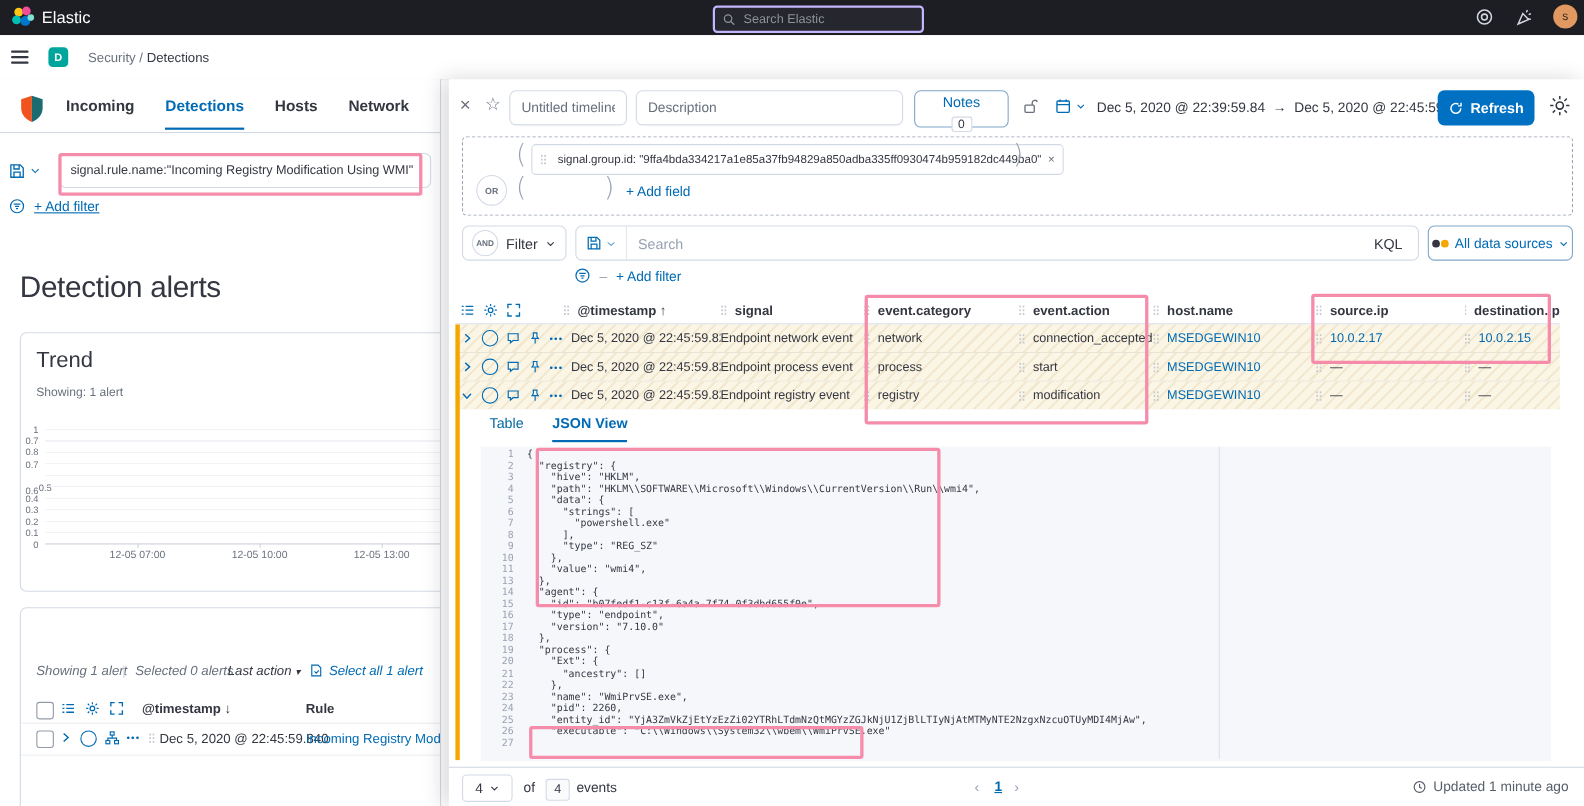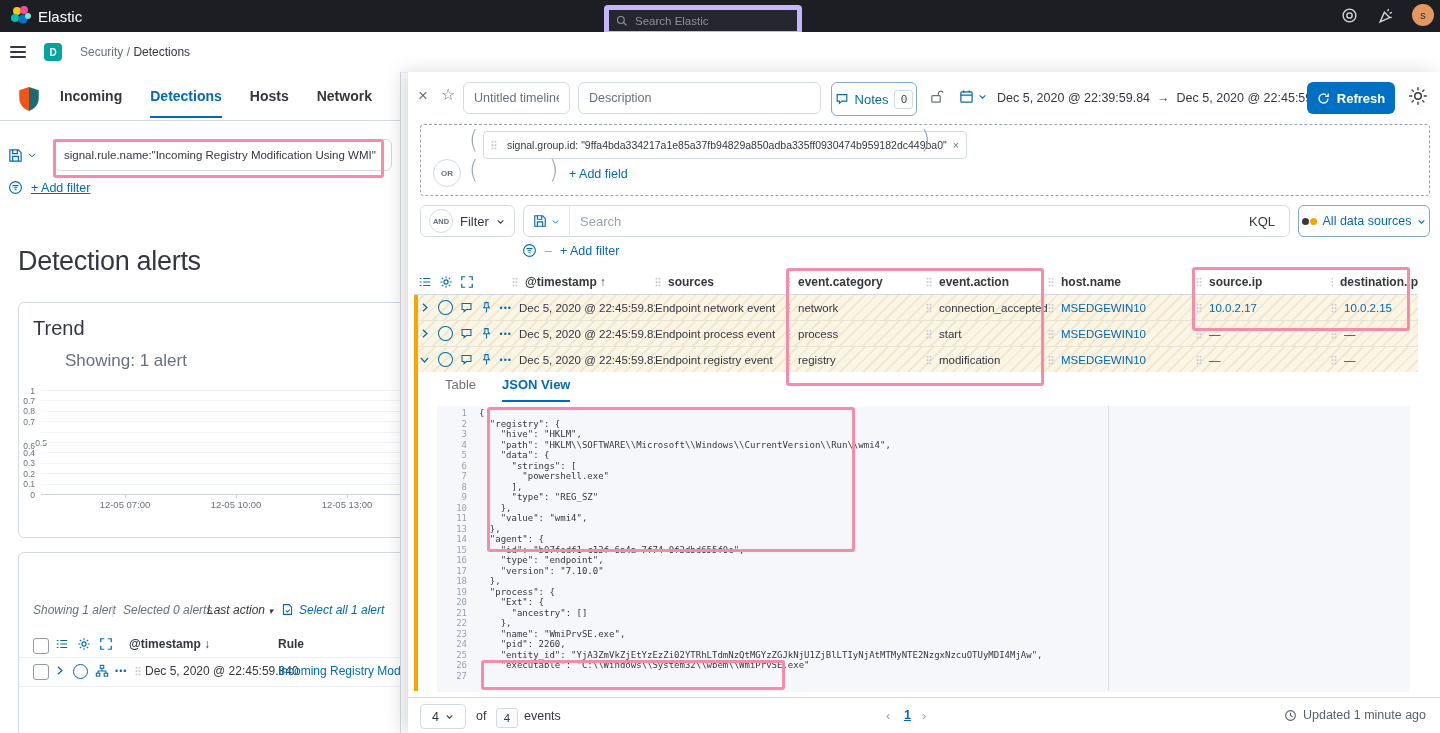--- a/index.html
+++ b/index.html
@@ -3,21 +3,21 @@
 <meta charset="utf-8">
 <style>
   html,body{margin:0;padding:0;background:#fff;}
   .app{position:relative;width:1440px;height:733px;overflow:hidden;
        font-family:"Liberation Sans",sans-serif;color:#343741;background:#fff;}
   .abs{position:absolute;}
   
   .topbar{position:absolute;left:0;top:0;width:1440px;height:32px;background:#1d1e24;
           display:flex;align-items:center;}
   .brand{color:#fff;font-size:15px;margin-left:38px;}
-  .gsearch{position:absolute;left:604px;top:5px;width:188px;height:21px;border:5px solid #c4b5fd;
+  .gsearch{position:absolute;left:648px;top:5px;width:188px;height:21px;border:2px solid #c4b5fd;
            border-radius:4px;display:flex;align-items:center;background:#25262e;}
   .gsearch input{background:transparent;border:none;outline:none;color:#d4d7de;font-size:11.5px;
            font-family:"Liberation Sans",sans-serif;width:150px;}
   .gsearch input::placeholder{color:#8d929b;}
   .gsearch svg{margin:0 5px 0 7px;}
   .tb-ic{position:absolute;top:7px;}
   .avatar{position:absolute;left:1412px;top:4px;width:22px;height:22px;border-radius:50%;
           background:#e29961;color:#3b2b1a;font-size:11px;display:flex;align-items:center;justify-content:center;}
   
   .crumbbar{position:absolute;left:0;top:32px;width:1440px;height:40px;background:#fff;
@@ -38,21 +38,21 @@
   .savebox{position:absolute;left:8px;top:67px;height:32px;display:flex;align-items:center;gap:4px;color:#006BB4;}
   .kqlinput{position:absolute;left:54px;top:67px;width:338px;height:32px;border:1px solid #d3dae6;
             border-radius:6px;box-sizing:border-box;font-size:11.5px;color:#343741;padding:0 9px;
             font-family:"Liberation Sans",sans-serif;outline:none;}
   .addfilter{display:flex;align-items:center;gap:8px;font-size:12.5px;}
   .bluelink{color:#006BB4;text-decoration:underline;cursor:pointer;}
   .h1{position:absolute;left:18px;top:156px;font-size:27px;font-weight:400;letter-spacing:-.3px;color:#343741;}
   .lastalert{position:absolute;left:18px;top:200px;font-size:11.5px;color:#69707d;margin-top:40px;}
   .card{position:absolute;border:1px solid #d3dae6;border-radius:6px;background:#fff;}
   .trend-title{position:absolute;left:14px;top:14px;font-size:20px;color:#343741;}
-  .trend-sub{position:absolute;left:14px;top:48px;font-size:17px;color:#69707d;margin-left:32px;}
+  .trend-sub{position:absolute;left:14px;top:48px;font-size:11px;color:#69707d;}
   .ytick{position:absolute;width:16px;text-align:right;font-size:8.5px;color:#69707d;}
   .plot{position:absolute;left:22px;right:6px;top:87px;height:104px;border-bottom:1px solid #cfd3dc;
         background:repeating-linear-gradient(to top,transparent 0 9.4px,#f2f3f7 9.4px 10.4px);}
   .xlab{position:absolute;top:196px;font-size:9.5px;color:#69707d;transform:translateX(-50%);}
   .xtick{position:absolute;top:191px;width:1px;height:4px;background:#cfd3dc;}
   .util{position:absolute;top:50px;left:0;right:0;height:18px;font-size:12px;color:#69707d;font-style:italic;}
   .util .dk{color:#343741;}
   .alert-hdr{position:absolute;top:84px;left:0;right:0;height:20px;font-size:12px;font-weight:bold;color:#343741;}
   .alert-row{position:absolute;top:106px;left:0;right:0;height:26px;font-size:12px;color:#343741;}
   .hline{position:absolute;left:0;right:0;border-bottom:1px solid #eceef3;}
@@ -61,21 +61,21 @@
   .dragdots{display:inline-block;width:6px;height:10px;margin-right:4px;
             background-image:radial-gradient(#c4c8d0 1px,transparent 1.1px);background-size:3px 3.4px;}
   
   .flyout{position:absolute;left:408px;top:72px;width:1032px;height:661px;background:#fff;
           box-shadow:-6px 0 18px rgba(0,0,0,.15);}
   .fx{position:absolute;}
   .inbox{border:1px solid #d3dae6;border-radius:6px;box-sizing:border-box;height:32px;
          font-size:12.5px;font-family:"Liberation Sans",sans-serif;color:#343741;padding:0 10px;outline:none;}
   .inbox::placeholder{color:#69707d;}
   .notesbtn{position:absolute;left:423px;top:10px;width:84px;height:32px;border:1px solid #81a8cc;border-radius:6px;
-            display:flex;align-items:center;justify-content:center;gap:6px;color:#006BB4;font-size:13px;cursor:pointer;}
+            display:flex;align-items:center;justify-content:center;gap:6px;color:#006BB4;font-size:13px;cursor:pointer;flex-direction:column;}
   .badge0{width:17px;height:17px;border:1px solid #d3dae6;border-radius:3px;background:#fff;color:#343741;
           font-size:11px;display:flex;align-items:center;justify-content:center;}
   .daterange{position:absolute;left:589px;top:10px;height:32px;display:flex;align-items:center;
              font-size:12.5px;color:#343741;gap:7px;}
   .refresh{position:absolute;left:899px;top:10px;width:88px;height:32px;background:#0071c2;color:#fff;
            border-radius:6px;font-size:13px;font-weight:600;display:flex;align-items:center;justify-content:center;
            gap:7px;cursor:pointer;}
   .providers{position:absolute;left:12px;top:52px;width:1010px;height:72px;border:1px dashed #98a2b3;
              border-radius:4px;box-sizing:border-box;}
   .paren{font-size:24px;font-weight:300;color:#98a2b3;font-family:"DejaVu Sans",sans-serif;}
@@ -102,21 +102,21 @@
   .ev-row{height:25px;border-bottom:1px solid #e9e3d3;font-size:11.5px;color:#343741;
      background:repeating-linear-gradient(135deg,#fbf5e6 0 6px,#f2e7cf 6px 8px);}
   .ev-icons{display:flex;align-items:center;gap:7px;padding-left:4px;}
   .circ{width:15px;height:15px;border:1.4px solid #006BB4;border-radius:50%;box-sizing:border-box;}
   .cell{display:flex;align-items:center;gap:3px;overflow:hidden;white-space:nowrap;}
   .iplink,.hostlink{color:#006BB4;}
   .orangebar{position:absolute;left:6px;top:223px;width:4px;height:396px;background:#f5a700;z-index:5;}
   
   .detail{position:absolute;left:6px;top:300px;width:1026px;height:319px;background:#fff;}
   .dtabs{position:absolute;left:31px;top:5px;display:flex;gap:26px;font-size:13px;}
-  .dtab{color:#737373;padding-bottom:8px;cursor:pointer;}
+  .dtab{color:#0369a1;padding-bottom:8px;cursor:pointer;}
   .dtab.active{color:#006BB4;font-weight:600;border-bottom:2px solid #006BB4;}
   .code{position:absolute;left:23px;top:34px;width:973px;height:284px;background:#f6f7fb;overflow:hidden;
         font-family:"DejaVu Sans Mono",monospace;font-size:9px;line-height:10.5px;padding-top:2px;}
   .cl{display:flex;white-space:pre;}
   .cl .ln{width:30px;text-align:right;color:#9aa2b1;flex:none;}
   .cl .ct{margin-left:12px;color:#343741;}
   .codescroll{position:absolute;left:694px;top:34px;width:1px;height:284px;background:#dde0e8;}
   
   .ffoot{position:absolute;left:0;top:625px;width:1032px;height:36px;border-top:1px solid #d3dae6;
          font-size:12.5px;color:#343741;}
@@ -431,21 +431,21 @@
           </span>
       </div>
 
     <div class="cell">
           <span class="dragdots"></span>
           <span>@timestamp</span> 
           <span>↑</span>
         </div>
         <div class="cell">
           <span class="dragdots"></span>
-          <span>sources</span>
+          <span>signal</span>
         </div>
         <div class="cell">
           <span class="dragdots"></span>
           <span>event.category</span>
         </div>
         <div class="cell">
           <span class="dragdots"></span>
           <span>event.action</span>
         </div>
         <div class="cell">

